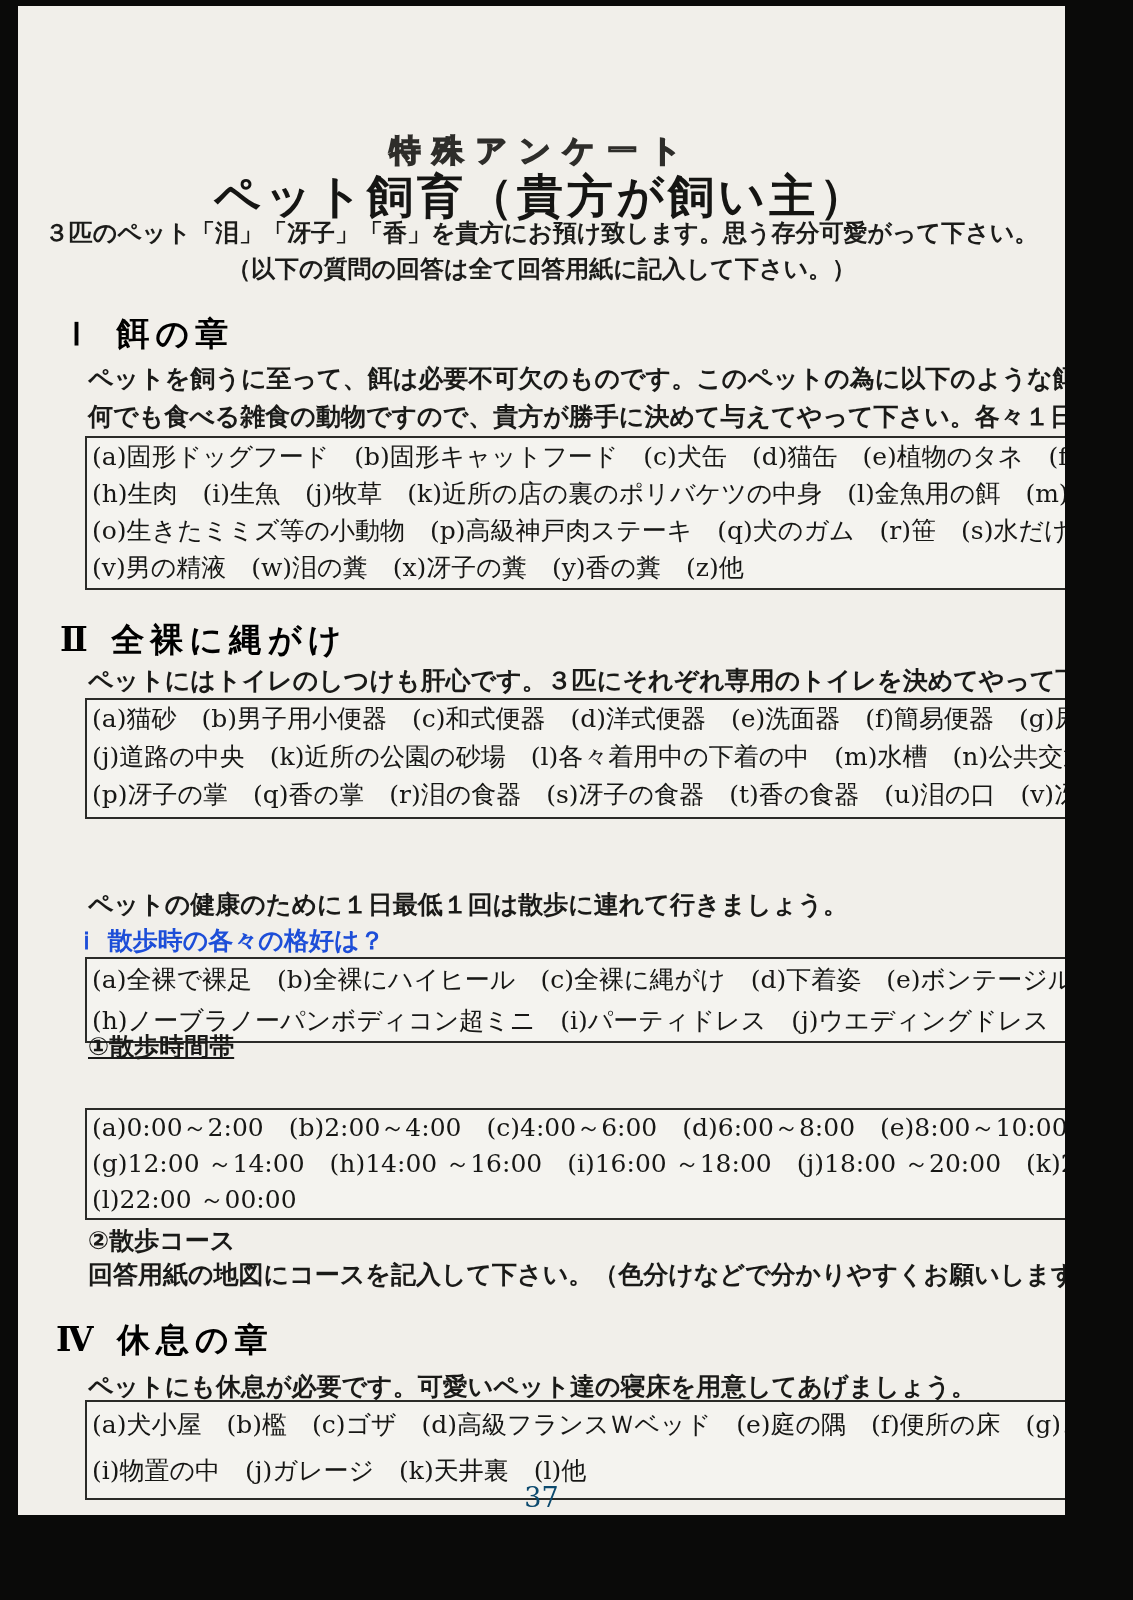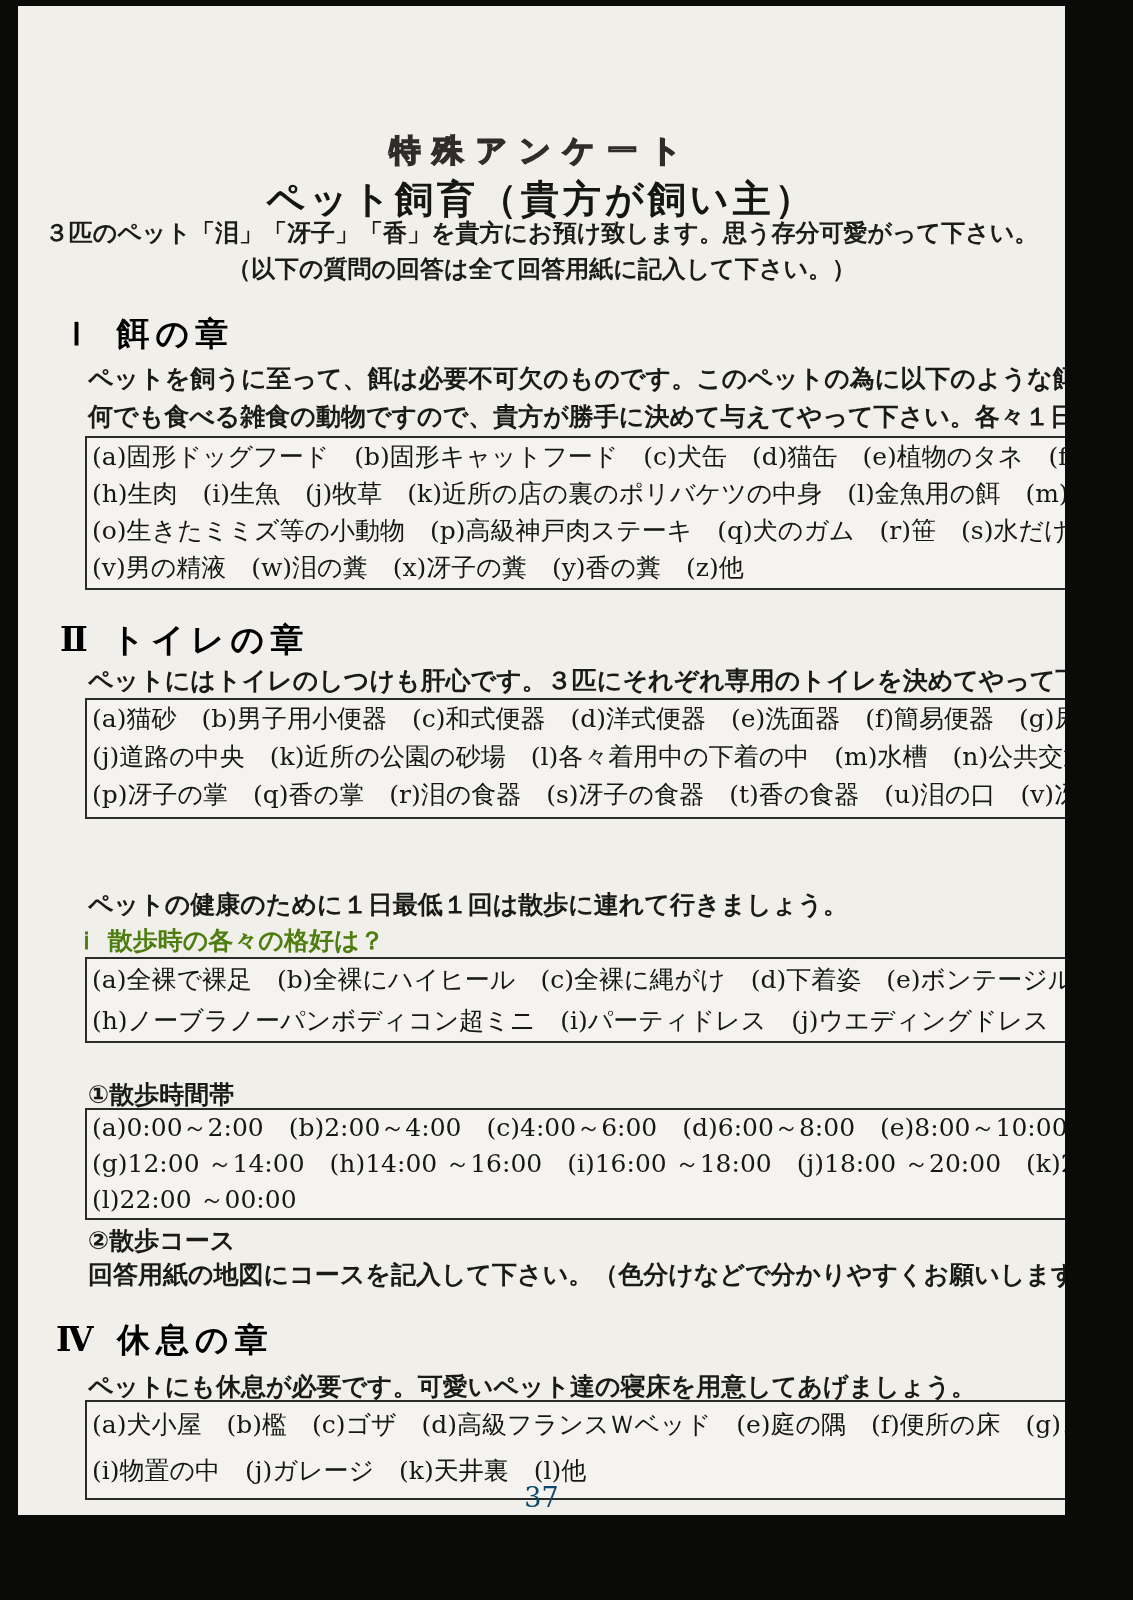--- a/index.html
+++ b/index.html
@@ -17,42 +17,42 @@
   }
   .kicker{
     position:absolute;top:124px;left:0;width:100%;text-align:center;
     font-family:"DejaVu Serif","Liberation Serif",serif;
     font-size:31px;font-weight:700;letter-spacing:12px;
     color:rgba(40,40,38,0.12);
     -webkit-text-stroke:1.6px #2e2d2a;
   }
   .doc-title{
     position:absolute;top:160px;left:0;width:100%;text-align:center;
-    font-size:38px;font-weight:800;letter-spacing:4px;color:#151513;margin-top:8px;
+    font-size:46px;font-weight:800;letter-spacing:4px;color:#151513;
   }
   .intro1{
     position:absolute;top:211px;left:0;width:100%;text-align:center;
     font-size:24px;font-weight:600;white-space:nowrap;
   }
   .intro2{
     position:absolute;top:247px;left:0;width:100%;text-align:center;
     font-size:24px;font-weight:600;
   }
   .sec-head{
     position:absolute;left:42px;
     font-family:"DejaVu Serif","Liberation Serif",serif;
     font-size:33px;font-weight:800;letter-spacing:6px;color:#000000;
   }
   .body-line{
     position:absolute;left:70px;
     font-size:25px;font-weight:700;white-space:nowrap;color:#1a1a18;
   }
   .sub-line{
     position:absolute;left:56px;
-    font-size:25px;font-weight:800;white-space:nowrap;color:#4d7c0f;
+    font-size:25px;font-weight:800;white-space:nowrap;color:#1d4ed8;
   }
   .optbox{
     position:absolute;left:67px;width:1100px;
     border:2px solid #2b2b28;
     background:rgba(255,255,255,0.25);
     overflow:hidden;
   }
   .optrow{
     font-family:"DejaVu Serif","Liberation Serif",serif;
     font-size:25px;font-weight:400;color:#171715;
@@ -77,35 +77,35 @@
   <div class="sec-head" style="top:306px;">Ｉ 餌の章</div>
   <div class="body-line" style="top:356px;">ペットを飼うに至って、餌は必要不可欠のものです。このペットの為に以下のような餌が用意されています。</div>
   <div class="body-line" style="top:394px;">何でも食べる雑食の動物ですので、貴方が勝手に決めて与えてやって下さい。各々１日３食必要です。</div>
   <div class="optbox" style="top:430px;height:150px;">
     <div class="optrow" style="line-height:37px;">(a)固形ドッグフード　(b)固形キャットフード　(c)犬缶　(d)猫缶　(e)植物のタネ　(f)夕べの残飯　(g)家畜用飼料</div>
     <div class="optrow" style="line-height:37px;">(h)生肉　(i)生魚　(j)牧草　(k)近所の店の裏のポリバケツの中身　(l)金魚用の餌　(m)小鳥用の餌　(n)生きた昆虫</div>
     <div class="optrow" style="line-height:37px;">(o)生きたミミズ等の小動物　(p)高級神戸肉ステーキ　(q)犬のガム　(r)笹　(s)水だけ　(t)餌抜き　(u)道端の雑草</div>
     <div class="optrow" style="line-height:37px;">(v)男の精液　(w)泪の糞　(x)冴子の糞　(y)香の糞　(z)他</div>
   </div>
 
-  <div class="sec-head" style="top:612px;">Ⅱ トイレの章</div>
+  <div class="sec-head" style="top:612px;">Ⅱ 全裸に縄がけ</div>
   <div class="body-line" style="top:658px;">ペットにはトイレのしつけも肝心です。３匹にそれぞれ専用のトイレを決めてやって下さい。</div>
   <div class="optbox" style="top:692px;height:117px;">
     <div class="optrow" style="line-height:38px;">(a)猫砂　(b)男子用小便器　(c)和式便器　(d)洋式便器　(e)洗面器　(f)簡易便器　(g)尿瓶　(h)道端　(i)道の電信柱</div>
     <div class="optrow" style="line-height:38px;">(j)道路の中央　(k)近所の公園の砂場　(l)各々着用中の下着の中　(m)水槽　(n)公共交通機関の車両内　(o)泪の掌</div>
     <div class="optrow" style="line-height:38px;">(p)冴子の掌　(q)香の掌　(r)泪の食器　(s)冴子の食器　(t)香の食器　(u)泪の口　(v)冴子の口　(w)香の口　(x)他</div>
   </div>
 
   <div class="body-line" style="top:882px;">ペットの健康のために１日最低１回は散歩に連れて行きましょう。</div>
   <div class="sub-line" style="top:918px;">ｉ 散歩時の各々の格好は？</div>
   <div class="optbox" style="top:951px;height:82px;">
     <div class="optrow" style="line-height:41px;">(a)全裸で裸足　(b)全裸にハイヒール　(c)全裸に縄がけ　(d)下着姿　(e)ボンテージルック　(f)水着姿　(g)普段着</div>
     <div class="optrow" style="line-height:41px;">(h)ノーブラノーパンボディコン超ミニ　(i)パーティドレス　(j)ウエディングドレス　(k)他</div>
   </div>
-  <div class="body-line" style="top:1072px;">①散歩時間帯</div>
+  <div class="body-line" style="top:1024px;text-decoration:underline;">①散歩時間帯</div>
   <div class="optbox" style="top:1102px;height:108px;">
     <div class="optrow" style="line-height:36px;">(a)0:00～2:00　(b)2:00～4:00　(c)4:00～6:00　(d)6:00～8:00　(e)8:00～10:00　(f)10:00 ～12:00</div>
     <div class="optrow" style="line-height:36px;">(g)12:00 ～14:00　(h)14:00 ～16:00　(i)16:00 ～18:00　(j)18:00 ～20:00　(k)20:00 ～22:00</div>
     <div class="optrow" style="line-height:36px;">(l)22:00 ～00:00</div>
   </div>
   <div class="body-line" style="top:1218px;">②散歩コース</div>
   <div class="body-line" style="top:1252px;font-weight:600;">回答用紙の地図にコースを記入して下さい。（色分けなどで分かりやすくお願いします。）</div>
 
   <div class="sec-head" style="top:1312px;left:38px;">Ⅳ 休息の章</div>
   <div class="body-line" style="top:1364px;">ペットにも休息が必要です。可愛いペット達の寝床を用意してあげましょう。</div>

